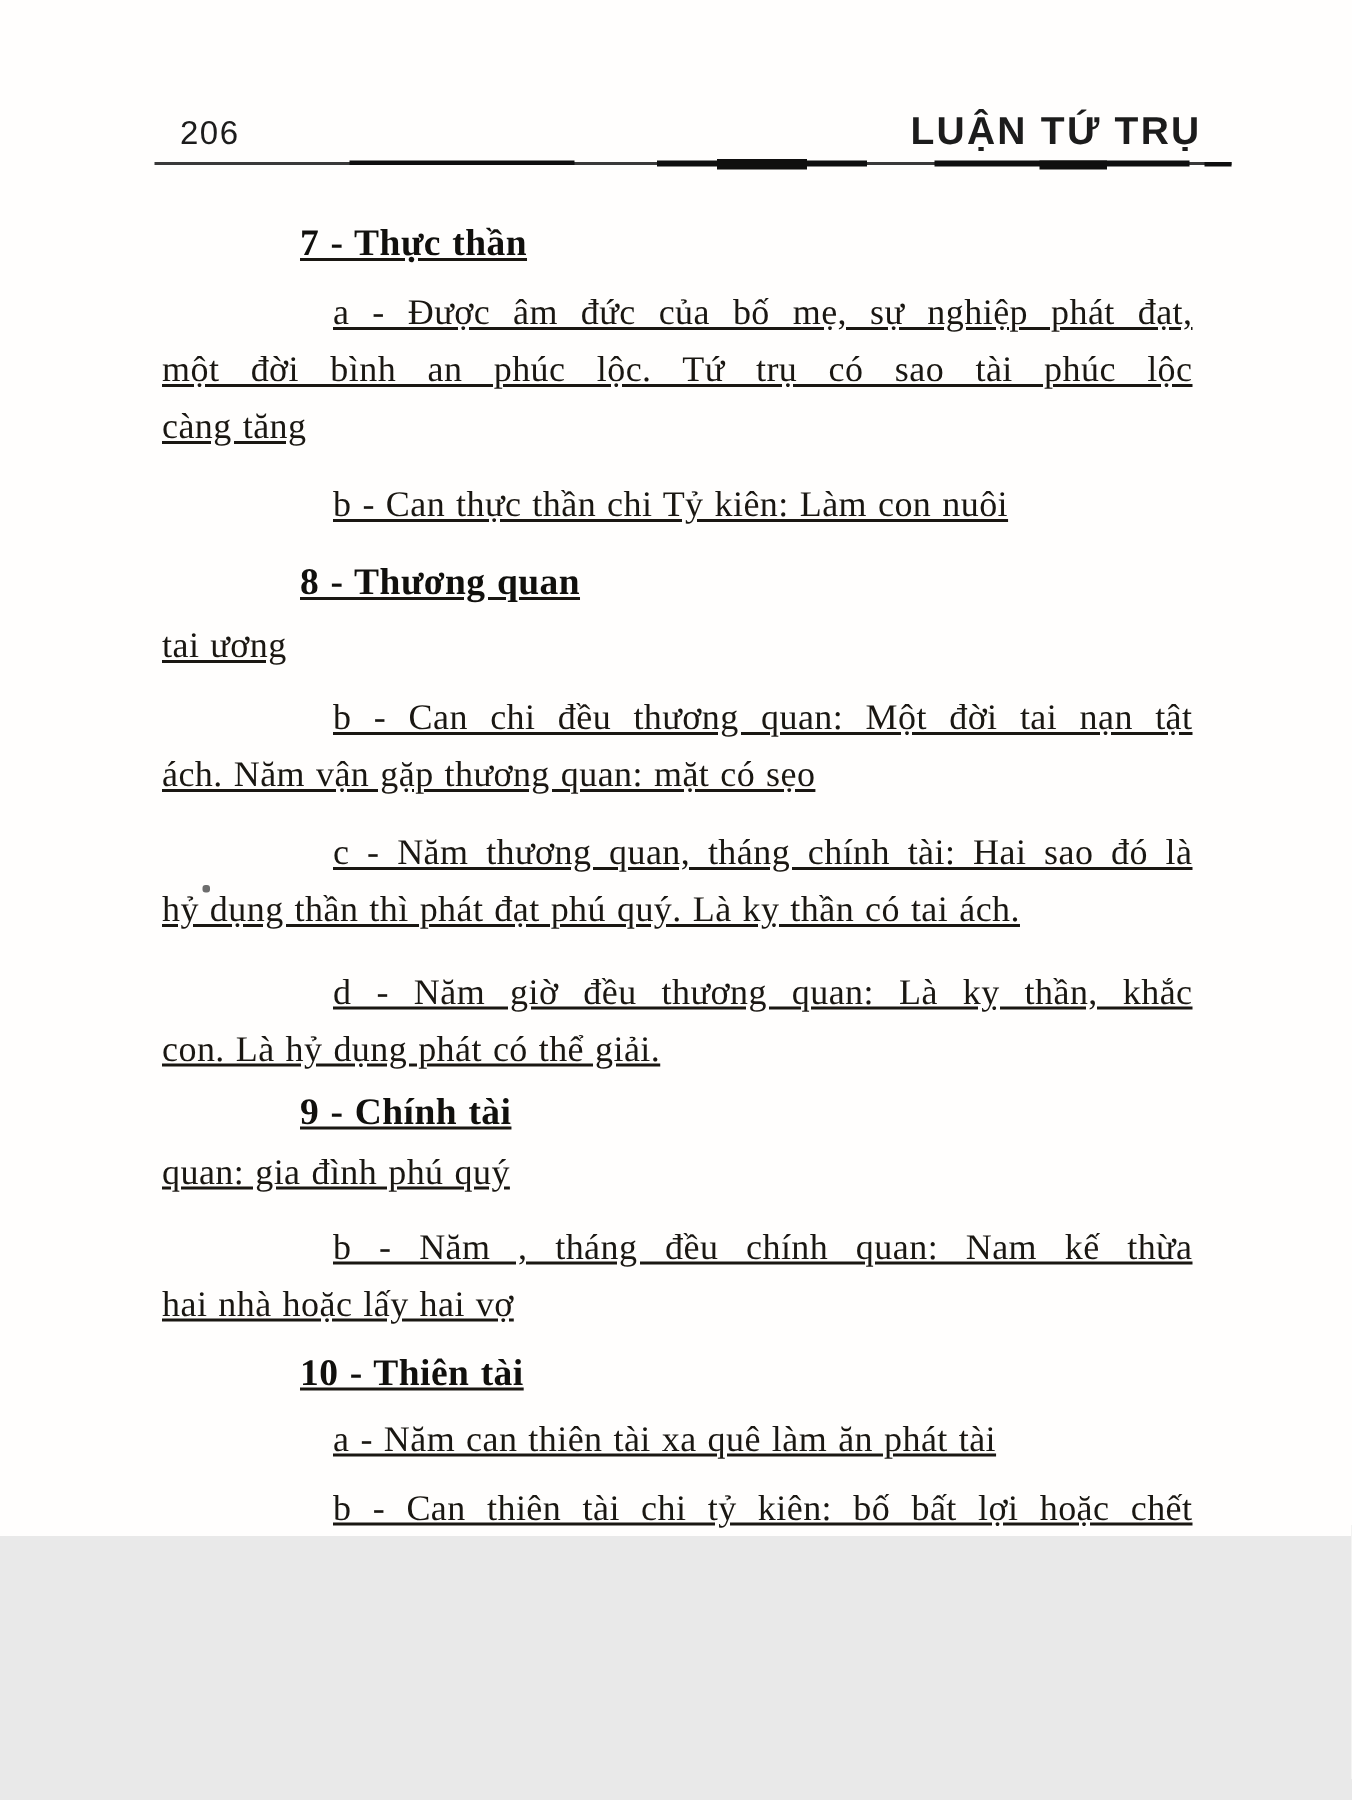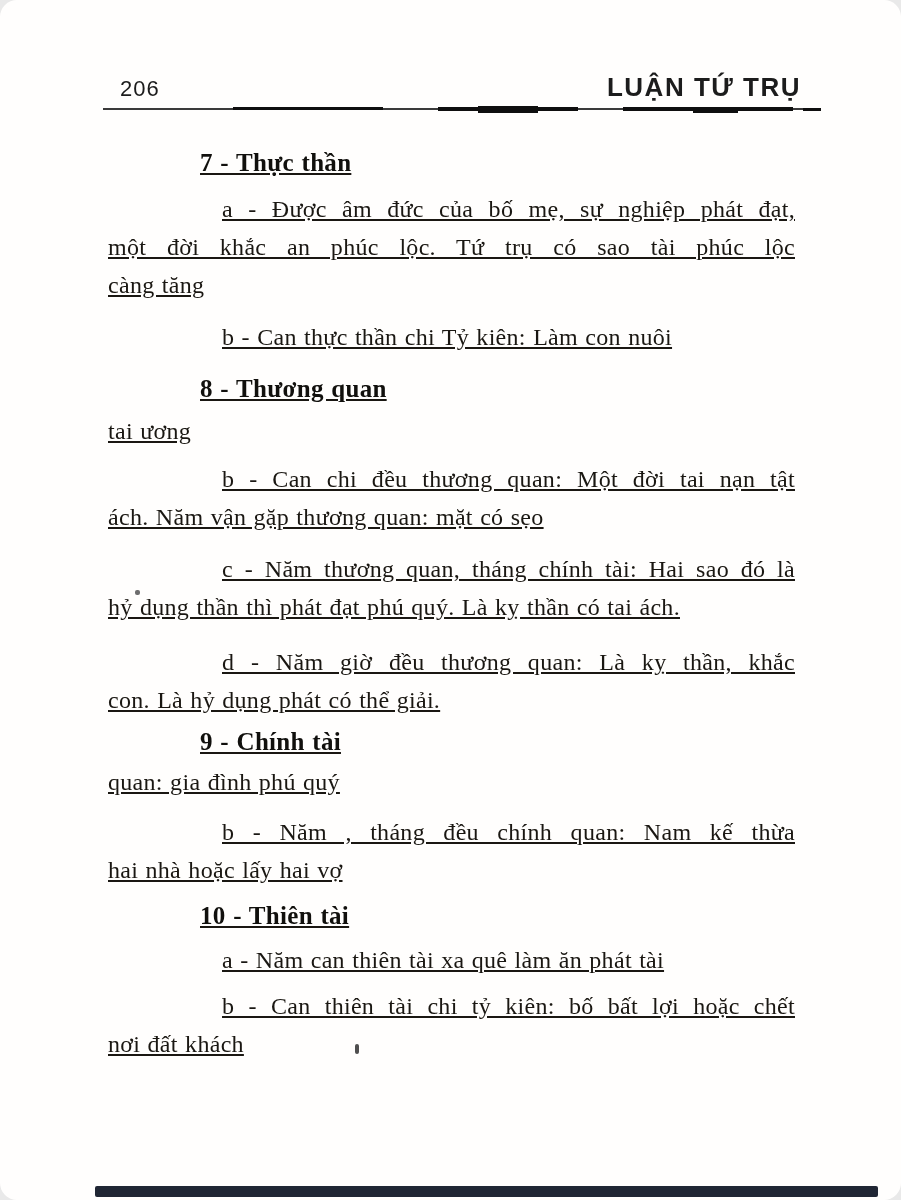--- a/index.html
+++ b/index.html
@@ -1,24 +1,23 @@
 <!DOCTYPE html>
 <html><head>
 <meta charset="utf-8">
 <style>
   * { margin:0; padding:0; box-sizing:border-box; }
   html,body { background:#e9e9e9; }
   .page {
     position:relative;
-    width:901px; height:1200px;
+    width:901px; height:1024px;
     background:#fffefd;
     overflow:hidden;
     color:#1a1712;
     font-family:"Liberation Serif", serif;
-    border-radius:17px;
   }
   
   .hdr {
     position:absolute; top:72px; left:120px; right:100px;
     display:flex; justify-content:space-between; align-items:baseline;
     font-family:"Liberation Sans", sans-serif;
     color:#1c1c1c;
   }
   .hdr .pageno { font-size:22px; letter-spacing:1px; }
   .hdr .title  { font-size:26px; font-weight:bold; letter-spacing:1.5px; }
@@ -74,21 +73,21 @@
     <span class="seg s4"></span>
     <span class="seg s5"></span>
     <span class="seg s6"></span>
   </div>
 
   <div class="bodyblock">
 
     <div class="h" style="margin-top:32px">7 - Thực thần</div>
     <div class="para" style="margin-top:8px">
       <div class="ln first j">a - Được âm đức của bố mẹ, sự nghiệp phát đạt,</div>
-      <div class="ln j">một đời khắc an phúc lộc. Tứ trụ có sao tài phúc lộc</div>
+      <div class="ln j">một đời bình an phúc lộc. Tứ trụ có sao tài phúc lộc</div>
       <div class="ln">càng tăng</div>
     </div>
     <div class="para" style="margin-top:14px">
       <div class="ln first">b - Can thực thần chi Tỷ kiên: Làm con nuôi</div>
     </div>
 
     <div class="h" style="margin-top:14px">8 - Thương quan</div>
     <div class="para" style="margin-top:4px">
       <div class="ln">tai ương</div>
     </div>

